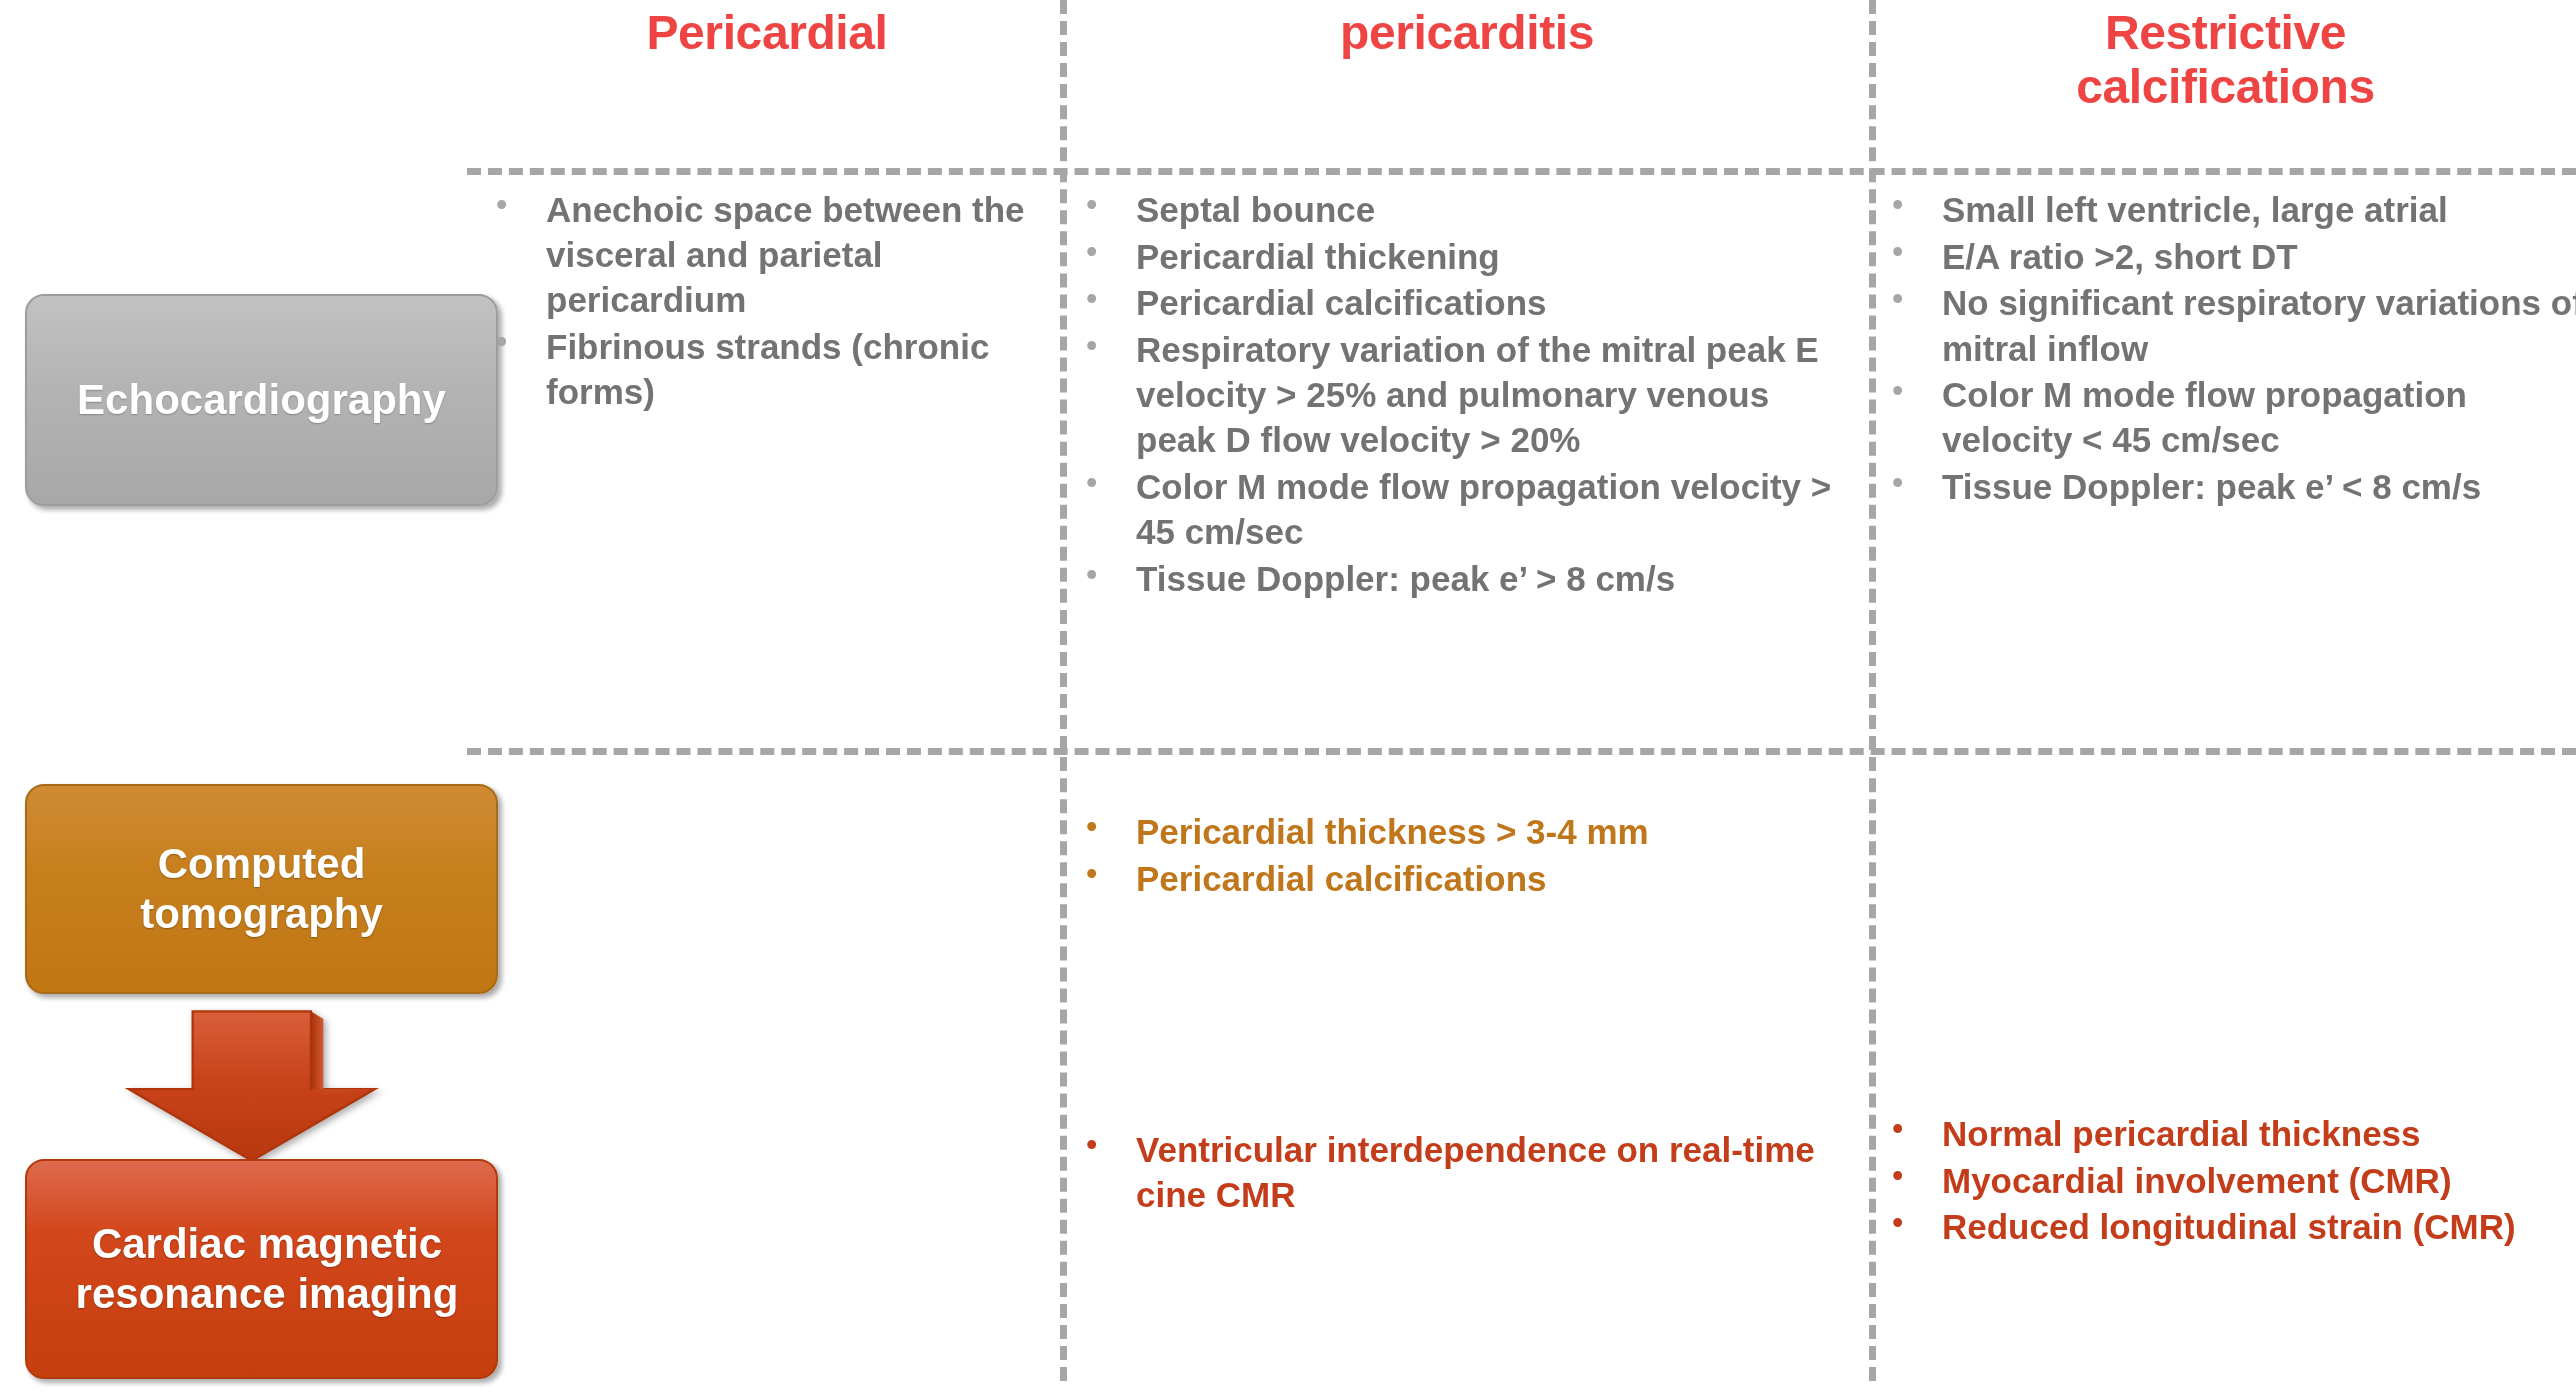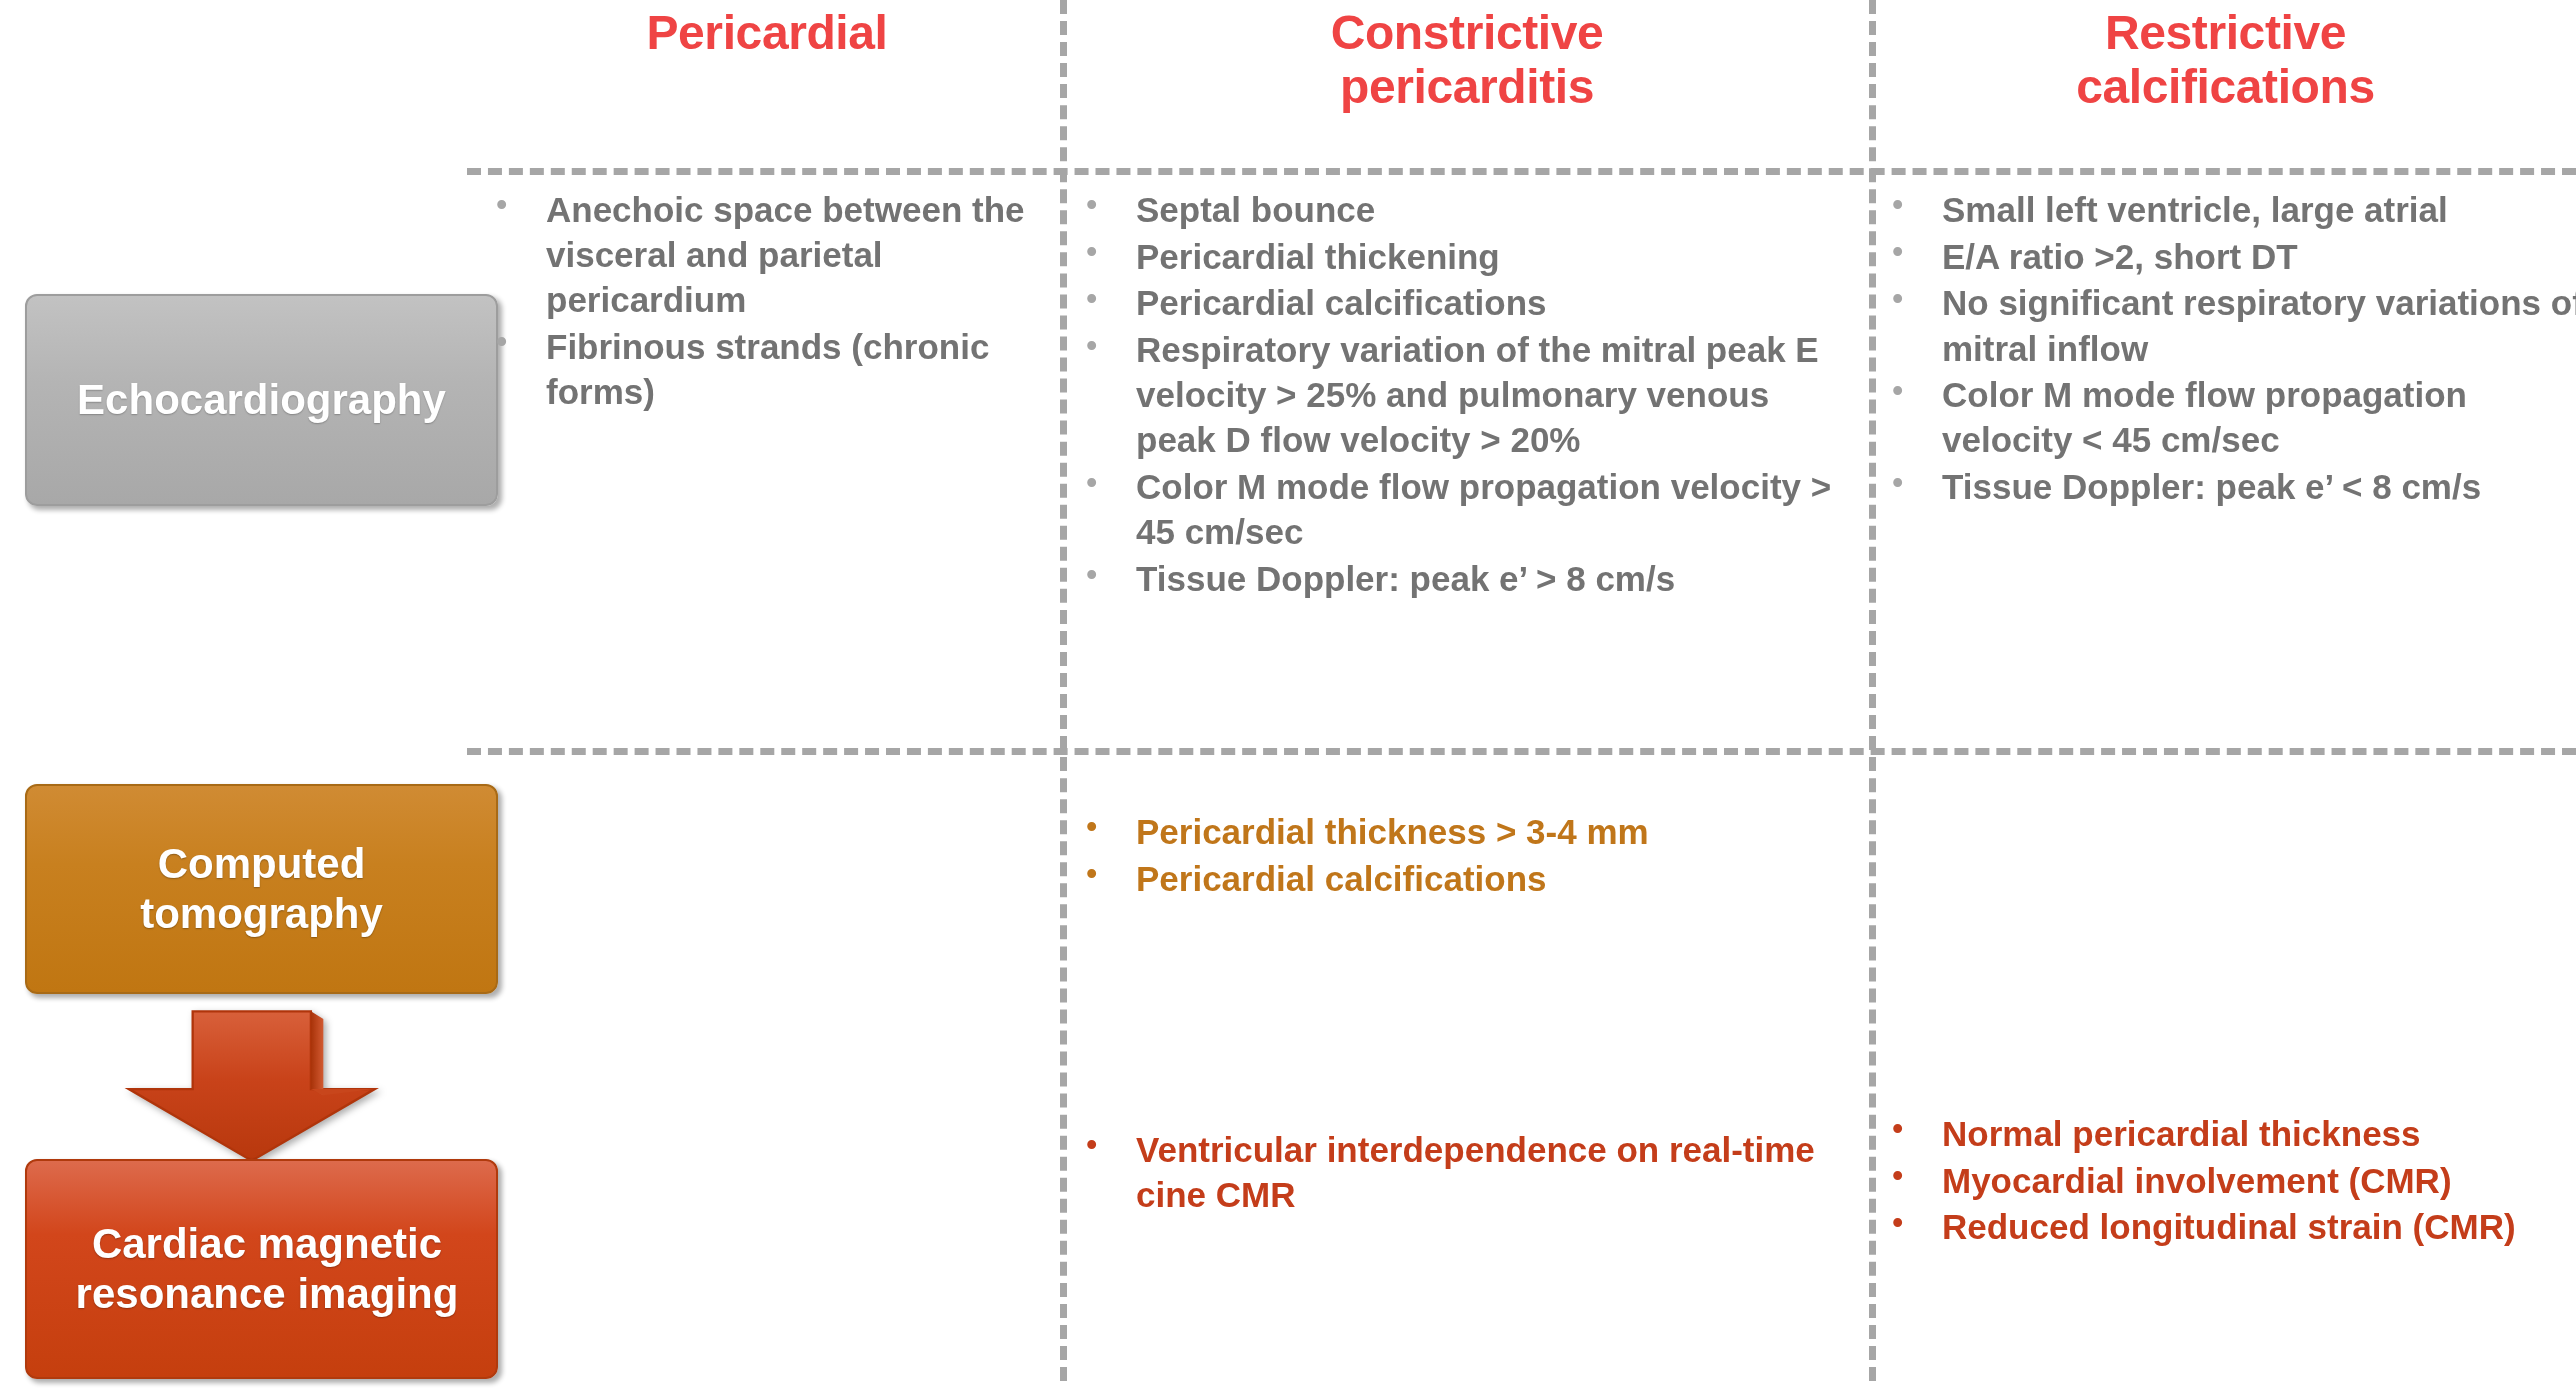--- a/index.html
+++ b/index.html
@@ -53,21 +53,21 @@
   .modality-box {
     position: absolute;
     display: flex;
     align-items: center;
     justify-content: center;
     text-align: center;
     font-weight: bold;
     color: #ffffff;
     font-size: 42px;
     line-height: 1.18;
-    border-radius: 12px;
+    border-radius: 19px;
     box-shadow: 3.1px 3.9px 5.4px rgba(0,0,0,0.32);
     padding: 0 14px;
     box-sizing: border-box;
   }
   #box-echo {
     left: 25px; top: 294px; width: 473px; height: 212px;
     background: linear-gradient(to bottom, #c2c2c2 0%, #b4b4b4 42%, #a8a8a8 100%);
     border: 2.3px solid #9d9d9d;
     text-shadow: 0 0.8px 1.6px rgba(0,0,0,0.25);
   }
@@ -140,21 +140,20 @@
 </style>
 </head>
 <body>
 
 <div id="canvas">
 
   <div class="col-header" id="hdr-0">
     <div>Pericardial</div>
   </div>
   <div class="col-header" id="hdr-1">
-    <div>Constrictive</div>
     <div>pericarditis</div>
   </div>
   <div class="col-header" id="hdr-2">
     <div>Restrictive</div>
     <div>calcifications</div>
   </div>
 
   <div class="hrule" id="hrule-1"></div>
   <div class="hrule" id="hrule-2"></div>
   <div class="vrule" id="vrule-1"></div>

